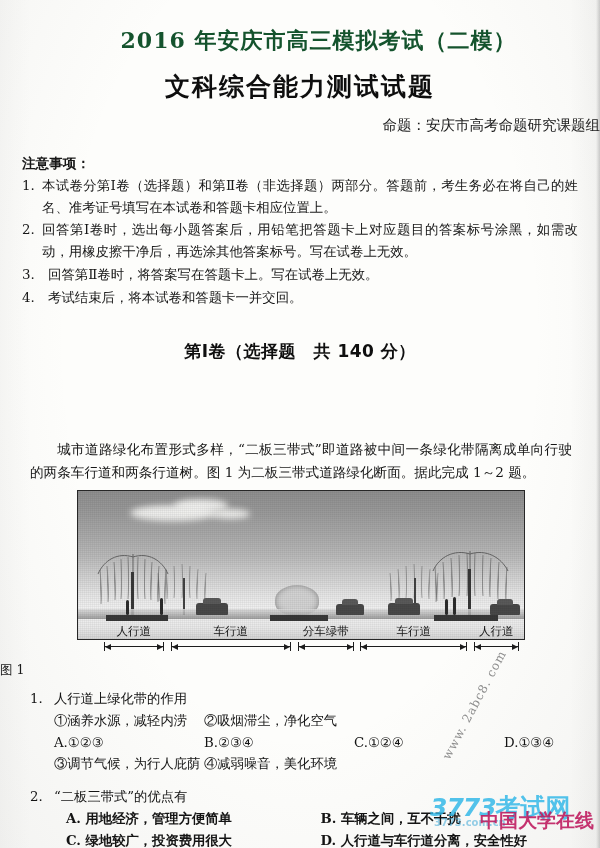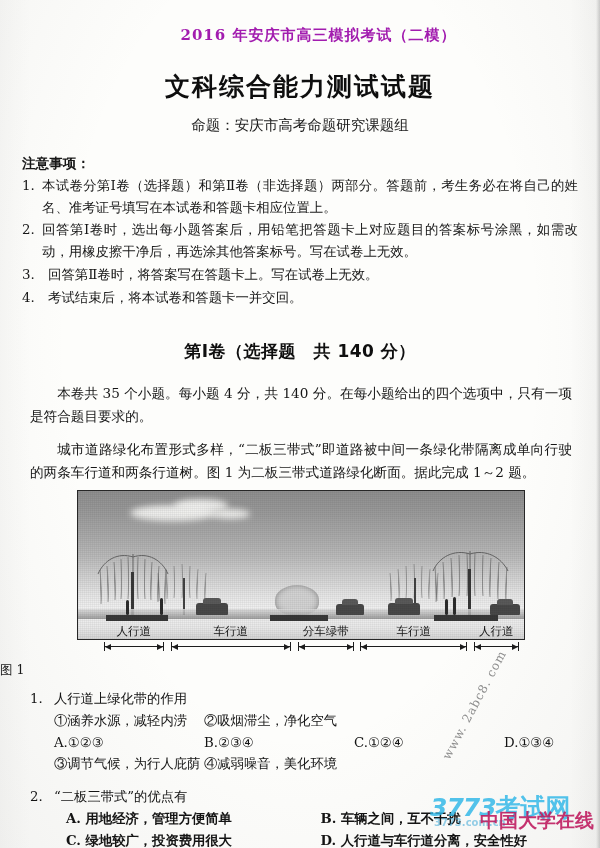--- a/index.html
+++ b/index.html
@@ -32,41 +32,41 @@
     background: linear-gradient(90deg, rgba(190,190,190,0.0), rgba(168,168,168,0.55));
   }
 
   
   .title-main {
     position: absolute;
     left: 0; right: 0;
     top: 26px;
     text-align: center;
     font-family: "DejaVu Serif", "Liberation Serif", serif;
-    font-size: 15px;
+    font-size: 22px;
     font-weight: bold;
     letter-spacing: 1px;
-    color: #a21caf;
+    color: #14532d;
     margin-left: 37px;
   }
   .title-sub {
     position: absolute;
     left: 0; right: 0;
     top: 70px;
     text-align: center;
     font-size: 25px;
     font-weight: bold;
     letter-spacing: 2px;
     color: #0e0e0e;
   }
   .byline {
     position: absolute;
     left: 0; right: 0;
     top: 116px;
-    text-align: center;
+    text-align: right;
     font-family: "DejaVu Serif", "Liberation Serif", serif;
     font-size: 14.5px;
     color: #1b1b1b;
   }
 
   
   .notice {
     position: absolute;
     left: 22px;
     top: 152px;
@@ -371,21 +371,20 @@
       <span class="notice-num wide">3.</span>
       <span class="notice-text">回答第Ⅱ卷时，将答案写在答题卡上。写在试卷上无效。</span>
     </div>
     <div class="notice-item">
       <span class="notice-num wide">4.</span>
       <span class="notice-text">考试结束后，将本试卷和答题卡一并交回。</span>
     </div>
   </div>
 
   <div class="part-header">第Ⅰ卷（选择题　共 140 分）</div>
-  <div class="para para-instructions">本卷共 35 个小题。每小题 4 分，共 140 分。在每小题给出的四个选项中，只有一项是符合题目要求的。</div>
   <div class="para para-stem">城市道路绿化布置形式多样，“二板三带式”即道路被中间一条绿化带隔离成单向行驶的两条车行道和两条行道树。图 1 为二板三带式道路绿化断面。据此完成 1～2 题。</div>
 
   <div class="figure-wrap">
     <div class="figure-box">
 
       <div class="cloud" style="left:52px; top:14px; width:86px; height:16px;"></div>
       <div class="cloud" style="left:96px; top:8px; width:54px; height:13px;"></div>
       <div class="cloud" style="left:132px; top:18px; width:40px; height:10px;"></div>
 
       <svg class="tree" style="left:10px; bottom:22px;" width="90" height="105" viewBox="0 0 90 105">

